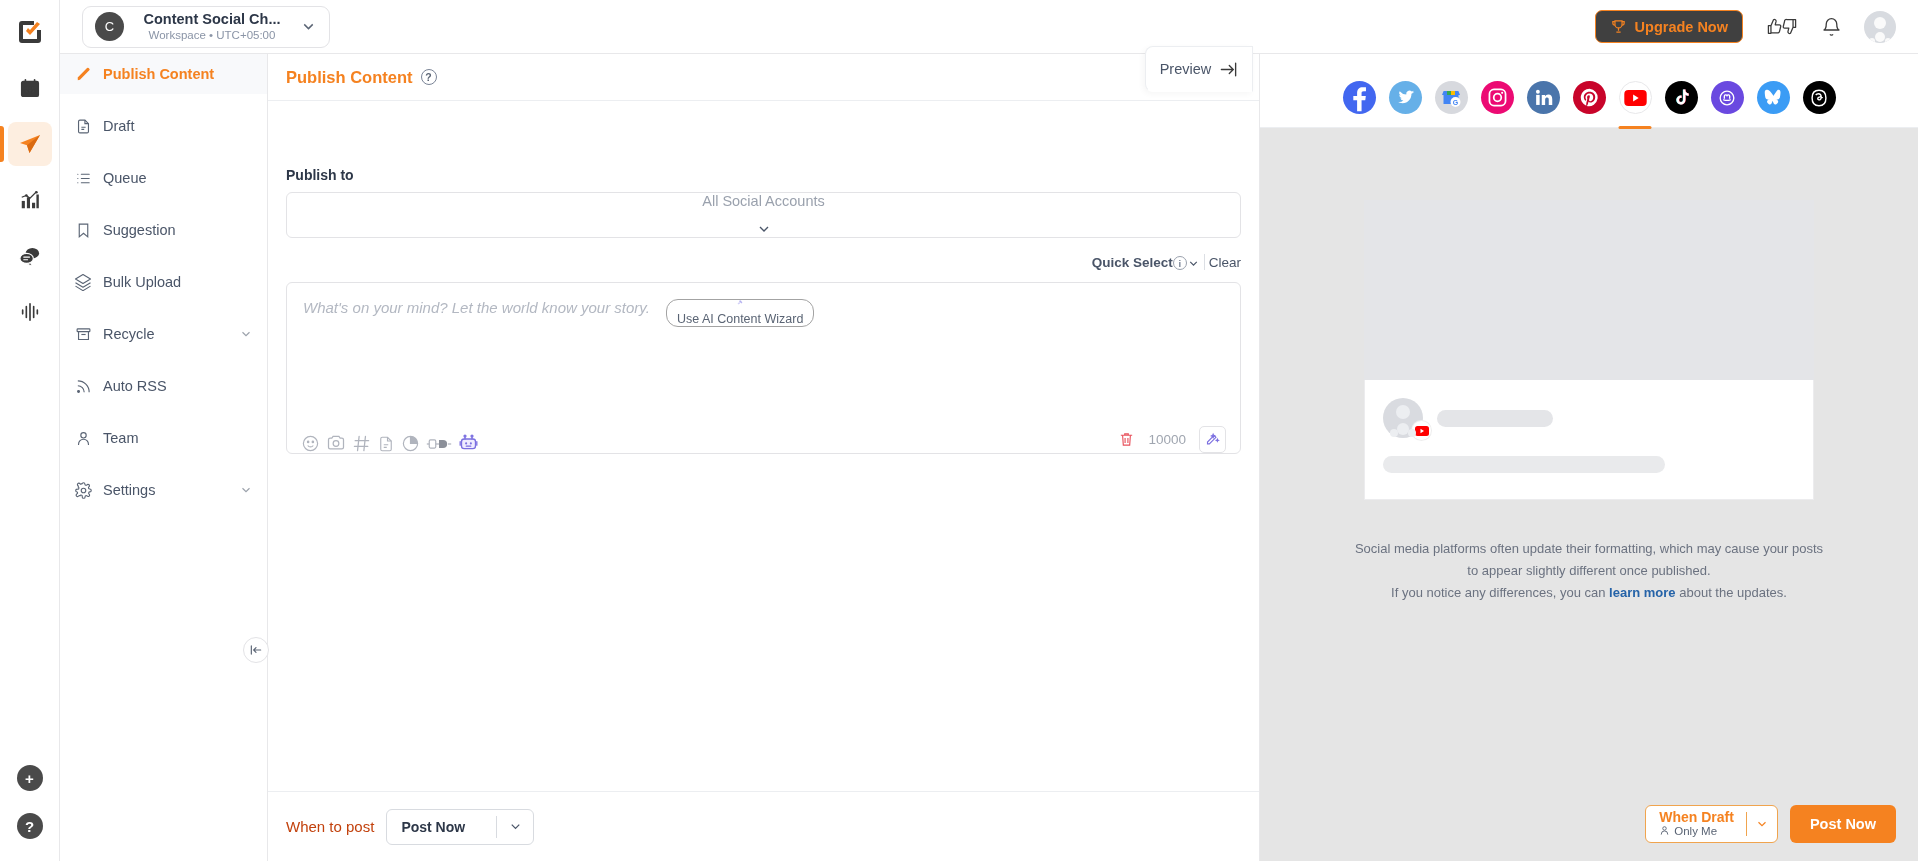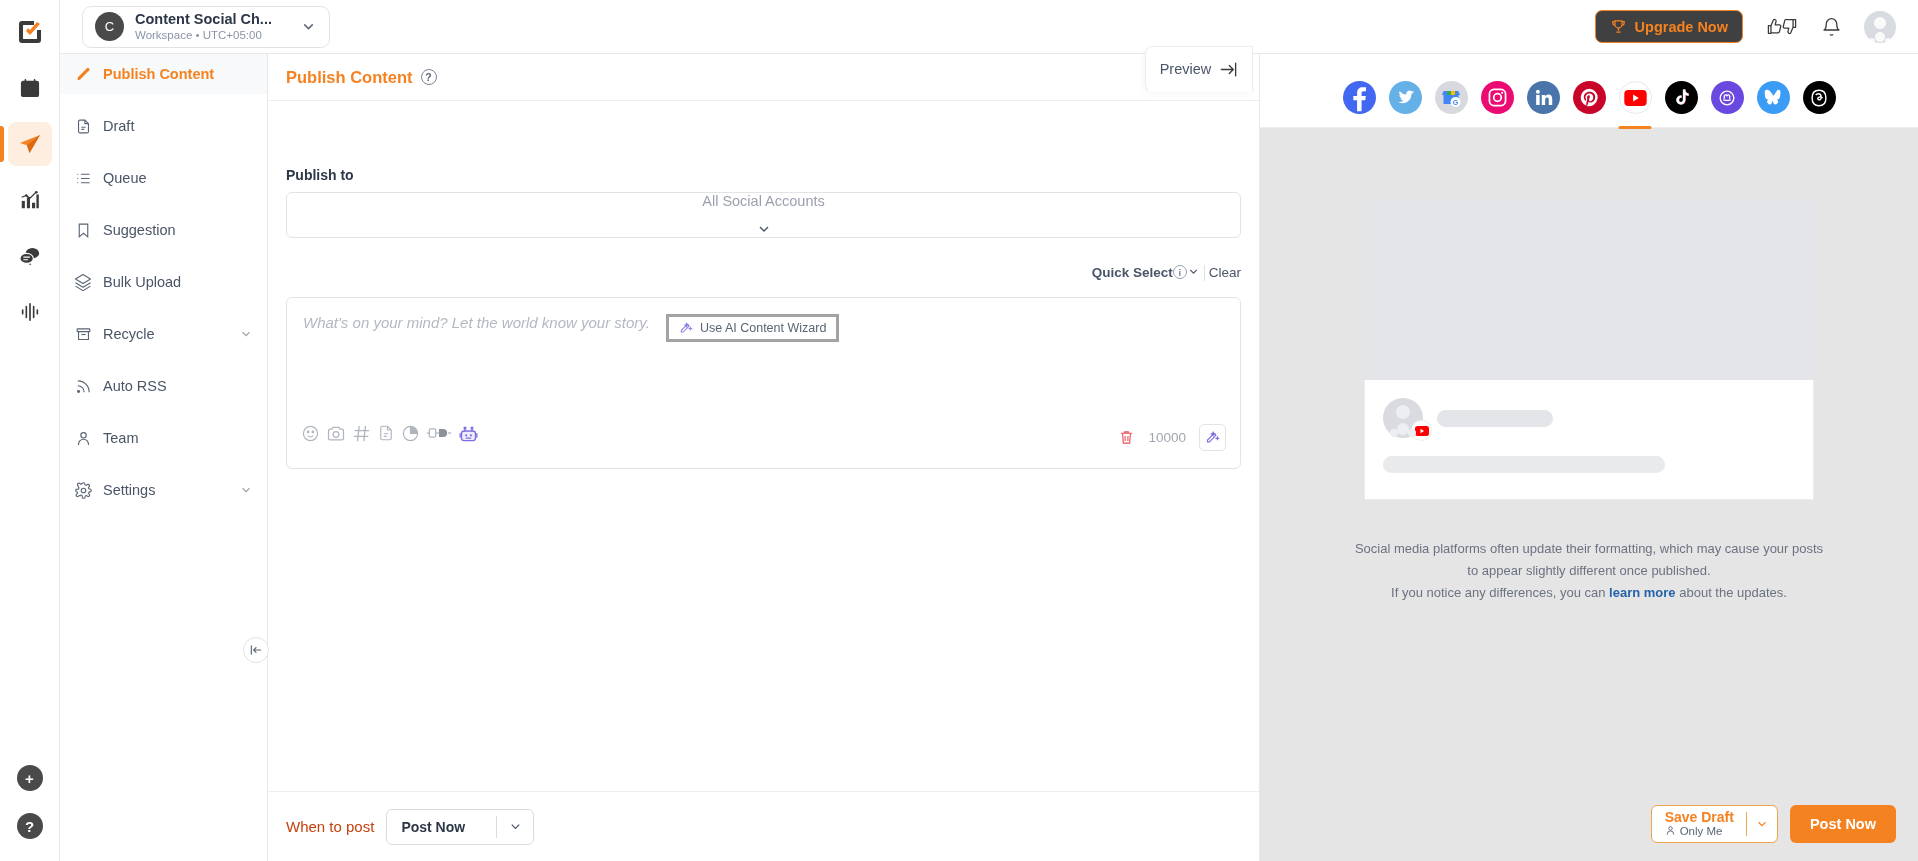--- a/index.html
+++ b/index.html
@@ -69,21 +69,21 @@
   .ws-pill {
     margin-left: 22px; display: flex; align-items: center; gap: 11px;
     border: 1px solid #e3e3e6; border-radius: 9px;
     height: 42px; padding: 0 12px; cursor: pointer; min-width: 248px;
   }
   .ws-avatar {
     width: 29px; height: 29px; border-radius: 50%; background: #4a4a4a;
     color: #fff; display: flex; align-items: center; justify-content: center;
     font-size: 13px; flex-shrink: 0;
   }
-  .ws-text { flex: 1; line-height: 1.25; }
+  .ws-text { flex: 1; line-height: 1.25; text-align: center; }
   .ws-name { font-size: 14.5px; color: #2d3748; font-weight: 600; }
   .ws-sub { font-size: 11.5px; color: #8a94a6; }
   .top-right { margin-left: auto; display: flex; align-items: center; gap: 22px; padding-right: 22px; }
   .upgrade-btn {
     display: flex; align-items: center; gap: 8px;
     border: 1px solid #f58220; border-radius: 7px;
     height: 33px; padding: 0 14px; color: #f58220;
     font-size: 14.5px; font-weight: 600; cursor: pointer; background: #404040;
   }
   .hdr-ico { cursor: pointer; display:flex; align-items:center; }
@@ -117,46 +117,47 @@
   .composer { padding: 18px 18px 0 18px; flex: 1; }
   .lbl-pubto { font-size: 14px; color: #2d3748; font-weight: 700; margin-bottom: 9px; margin-top: 48px; }
   .acct-select {
     height: 46px; border: 1px solid #e3e3e6; border-radius: 6px;
     display: flex; align-items: center; padding: 0 14px; cursor: pointer;
     background: #fff;
     flex-direction: column;
   }
   .acct-placeholder { font-size: 14.5px; color: #9aa1ad; flex: 1; }
   .quick-row {
-    display: flex; align-items: flex-start; justify-content: flex-end;
-    gap: 0; margin-top: 27px; height: 20px;
+    display: flex; align-items: flex-end; justify-content: flex-end;
+    gap: 0; margin-top: 12px; height: 20px;
   }
   .qs-label { font-size: 13.5px; color: #4a5568; font-weight: 700; cursor: pointer; }
   .info-circ {
     width: 14px; height: 14px; border-radius: 50%; border: 1.2px solid #9aa1ad;
     color: #7a8496; font-size: 9.5px; display: flex; align-items: center;
     justify-content: center; cursor: pointer; font-weight: 700;
   }
   .qs-sep { width: 1px; height: 16px; background: #dcdfe4; margin: 0 4px; }
   .clear-link { font-size: 13.5px; color: #4a5568; cursor: pointer; }
 
   .editor-box {
     margin-top: 12px; border: 1px solid #e3e3e6; border-radius: 6px;
     height: 172px; display: flex; flex-direction: column; background: #fff;
   }
   .editor-body { flex: 1; padding: 16px 16px 0 16px; display: flex; align-items: flex-start; gap: 16px;}
   .editor-ph { font-size: 15px; color: #b3b8c2; font-style: italic; }
   .ai-wizard-btn {
     display: flex; align-items: center; gap: 7px;
-    border: 3px solid #a3a3a3; border-radius: 0; height: 28px;
+    border: 1px solid #a3a3a3; border-radius: 12px; height: 28px;
     padding: 0 10px; font-size: 12.5px; color: #5a6474; cursor: pointer;
     background: #fff;
+    flex-direction: column;
   }
   .editor-toolbar {
-    height: 44px; display: flex; align-items: flex-start;
+    height: 44px; display: flex; align-items: flex-end;
     padding: 0 14px; gap: 6px;
   }
   .tb-ico { cursor: pointer; display: flex; align-items: center; color: #b0b4bd; }
   .tb-right { margin-left: auto; display: flex; align-items: center; gap: 13px; }
   .char-count { font-size: 13.5px; color: #a0a6b0; }
   .wand-btn {
     width: 27px; height: 27px; border: 1px solid #e3e3e6; border-radius: 5px;
     display: flex; align-items: center; justify-content: center; cursor: pointer; background:#fff;
   }
 
@@ -669,21 +670,21 @@
         <span>Social media platforms often update their formatting, which may cause your posts</span><br>
         <span>to appear slightly different once published.</span><br>
         <span>If you notice any differences, you can </span><b>learn more</b><span> about the updates.</span>
       </div>
     </div>
   </div>
 
   <div class="foot-actions">
     <div class="save-draft">
       <div class="sd-text">
-        <div class="sd-main">Save Draft</div>
+        <div class="sd-main">When Draft</div>
         <div class="sd-sub">
           <svg width="11" height="11" viewBox="0 0 24 24" fill="none" stroke="#5a6474" stroke-width="2">
               <circle cx="12" cy="7.5" r="3.8"></circle>
               <path d="M5 21v-1a7 7 0 0 1 14 0v1"></path>
             </svg>
           <span>Only Me</span>
         </div>
       </div>
       <span class="sd-div"></span>
       <span class="sd-chev">

